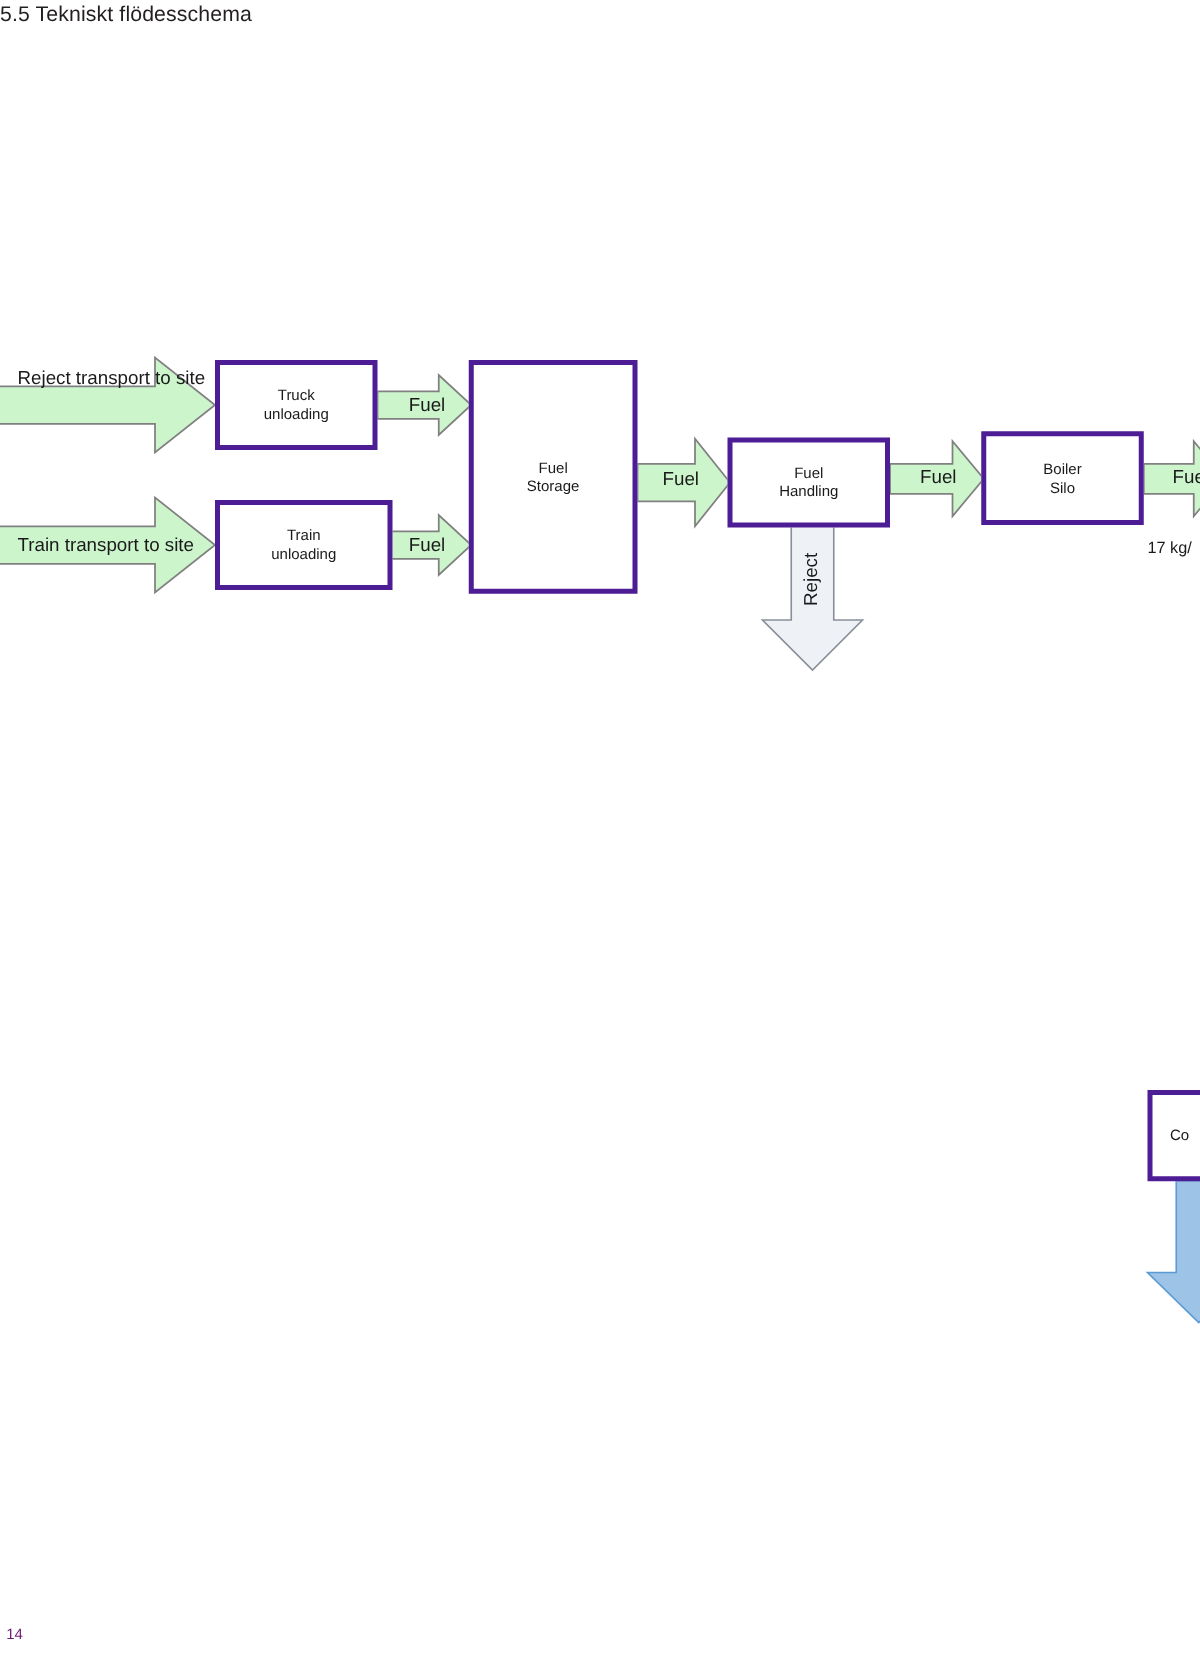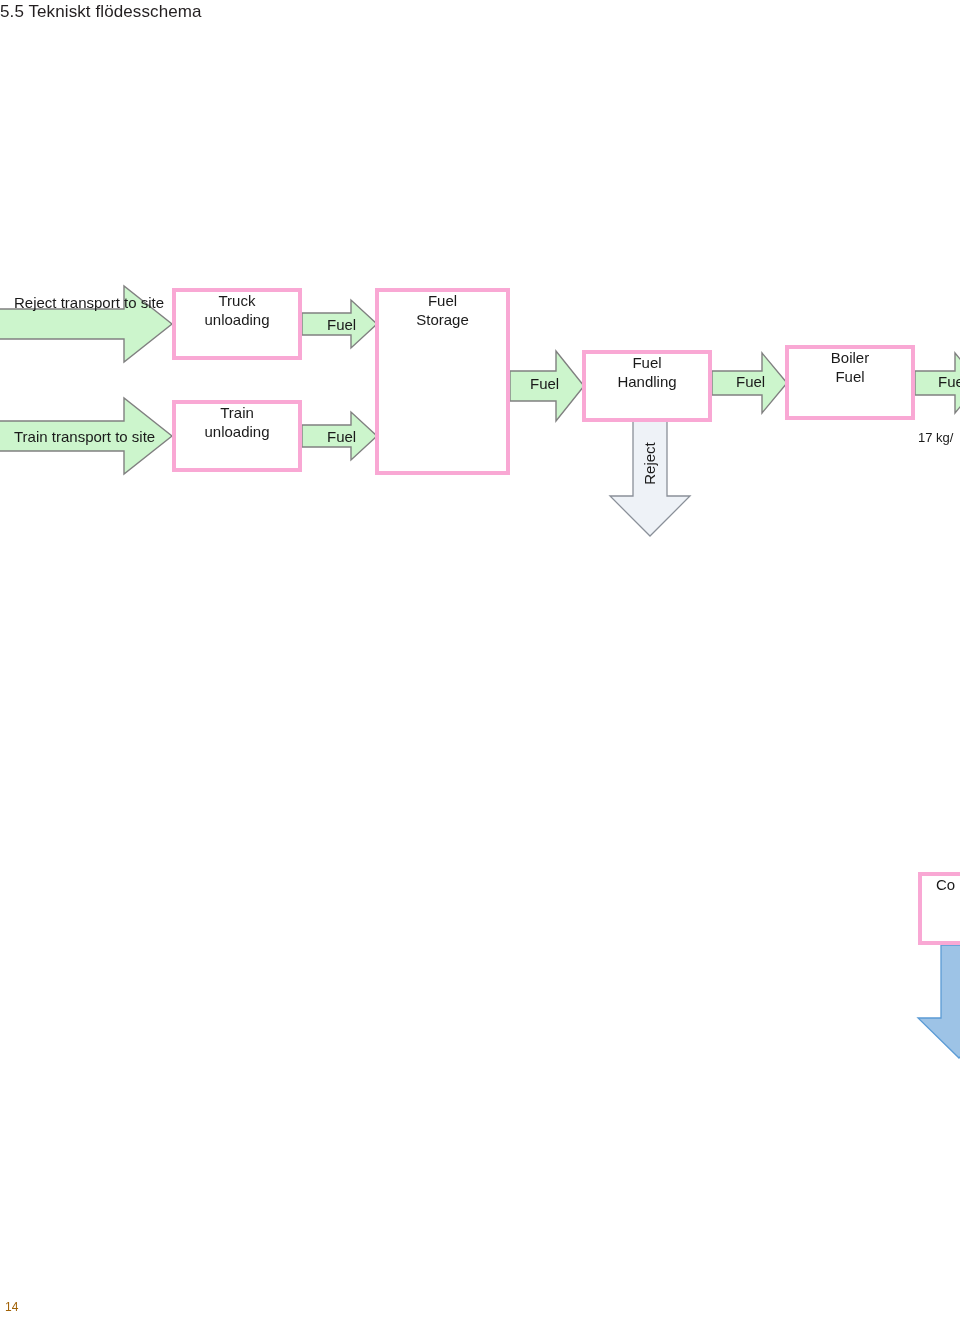--- a/index.html
+++ b/index.html
@@ -24,41 +24,42 @@
     letter-spacing: 0.1px;
     white-space: nowrap;
   }
 
   
   #page-number {
     position: absolute;
     left: 5px;
     top: 1300px;
     font-size: 12px;
-    color: #a16207;
+    color: #701a75;
   }
 
   
   #diagram {
     position: absolute;
     left: 0;
     top: 0;
     width: 960px;
     height: 1322px;
   }
 
   
   .proc-box {
     position: absolute;
     background: #ffffff;
-    border: 4px solid #f9a8d4;
+    border: 4px solid #4c1d95;
     display: flex;
+    align-items: center;
     justify-content: center;
     text-align: center;
-    font-size: 15px;
+    font-size: 12px;
     line-height: 1.25;
     color: #1a1a1a;
     z-index: 6;
   }
   .proc-box .lbl { display: block; white-space: pre-line; }
 
   
   #flow-svg {
     position: absolute;
     left: 0; top: 0;
@@ -114,38 +115,38 @@
     <polygon points="633,420 667,420 667,496 690,496 650,536 610,496 633,496" fill="#eef2f7" stroke="#8a9099" stroke-width="1.3"></polygon>
 
     <polygon points="941,945 978,945 978,1018 1000,1018 959,1058 918,1018 941,1018" fill="#9dc3e6" stroke="#5b9bd5" stroke-width="1.3"></polygon>
   </svg>
 
   <div class="proc-box" style="left:172px; top:288px; width:130px; height:72px;">
     <span class="lbl">Truck
 unloading</span>
   </div>
 
-  <div class="proc-box" style="left:172px; top:400px; width:130px; height:72px;">
+  <div class="proc-box" style="left:172px; top:400px; width:142px; height:72px;">
     <span class="lbl">Train
 unloading</span>
   </div>
 
   <div class="proc-box" style="left:375px; top:288px; width:135px; height:187px;">
     <span class="lbl">Fuel
 Storage</span>
   </div>
 
   <div class="proc-box" style="left:582px; top:350px; width:130px; height:72px;">
     <span class="lbl">Fuel
 Handling</span>
   </div>
 
   <div class="proc-box" style="left:785px; top:345px; width:130px; height:75px;">
     <span class="lbl">Boiler
-Fuel</span>
+Silo</span>
   </div>
 
   <div class="proc-box" style="left:918px; top:872px; width:130px; height:73px; justify-content:flex-start; padding-left:14px;">
     <span class="lbl">Co</span>
   </div>
 
   <div class="arrow-label" style="left:14px; top:294px;">Reject transport to site</div>
 
   <div class="arrow-label" style="left:14px; top:428px;text-align:right;">Train transport to site</div>
 

